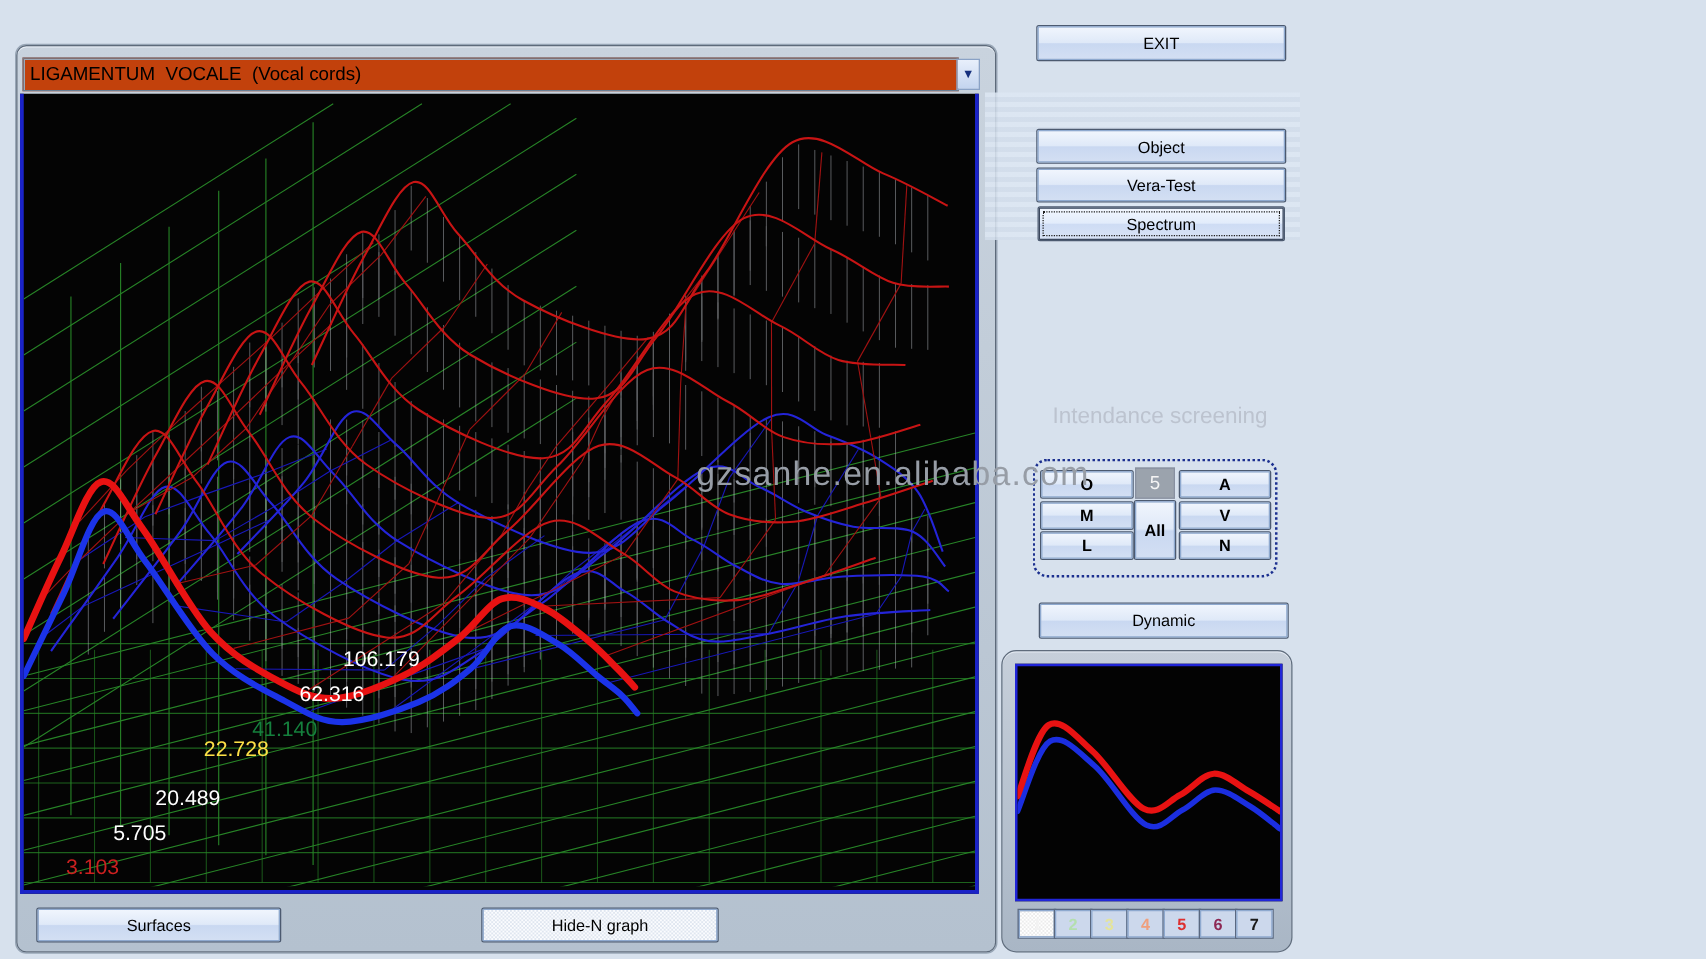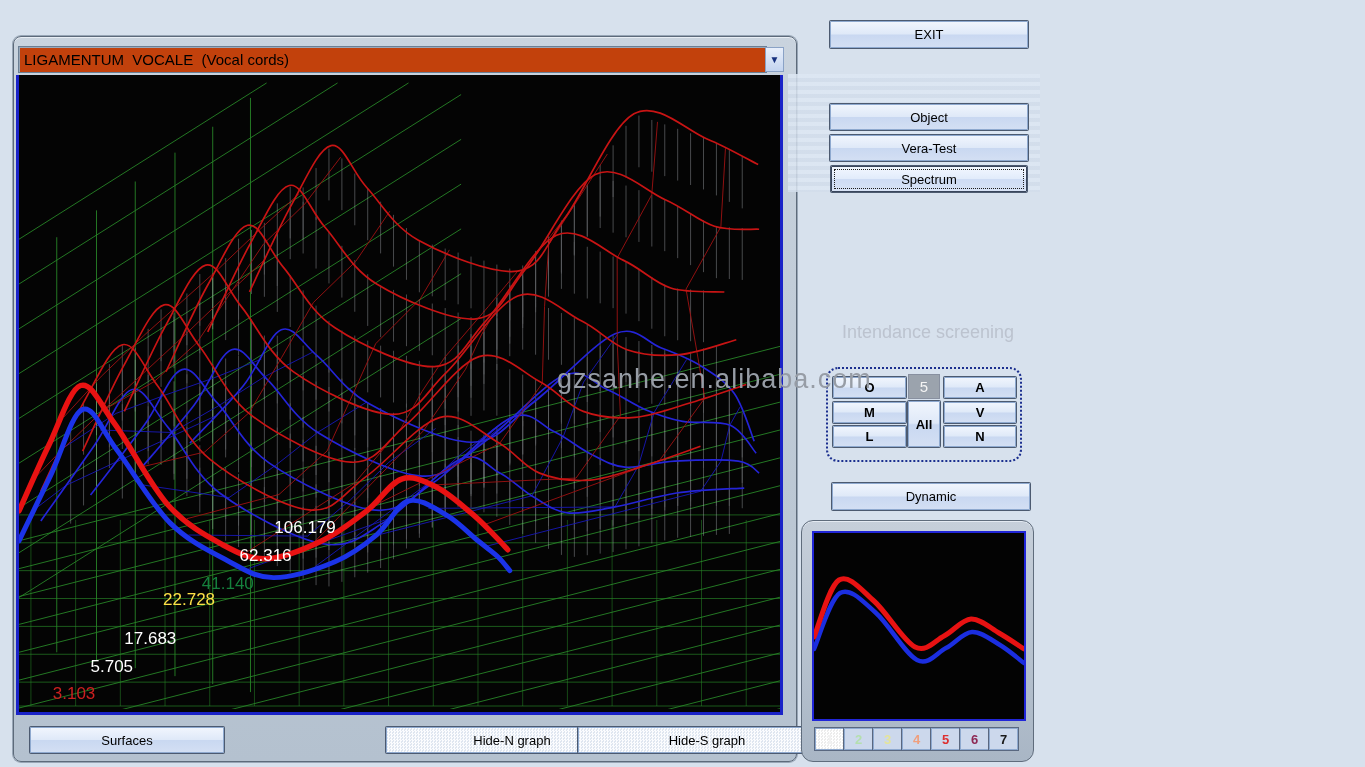--- a/index.html
+++ b/index.html
@@ -21,21 +21,21 @@
     border-left:3px solid #1a23c8;border-right:3px solid #1a23c8;border-bottom:3px solid #1a23c8;
     box-sizing:border-box;}
   #chart svg{display:block;}
   .axis-label{position:absolute;font-size:17px;color:#fff;white-space:nowrap;}
   #watermark{left:557px;top:364px;font-size:27px;color:#979da6;z-index:6;letter-spacing:1px;}
   
   .btn{position:absolute;display:flex;align-items:center;justify-content:center;
     font-size:13px;color:#000;border:1px solid #8ea9cf;border-radius:1px;
     background:linear-gradient(180deg,#f0f5fd 0%,#dfe9f8 48%,#c9d8f1 52%,#d3dff3 100%);
     box-shadow:0 0 0 1px #4c5a70;cursor:pointer;}
-  .btn-textured{background:repeating-conic-gradient(#fbfcfe 0% 25%,#dfe6f0 0% 50%) 0 0/3px 3px;padding-left:32px;}
+  .btn-textured{background:repeating-conic-gradient(#fbfcfe 0% 25%,#dfe6f0 0% 50%) 0 0/3px 3px;}
   .btn-focused{border:1px solid #39465c;outline:1px dotted #1d1d1d;outline-offset:-4px;
     background:linear-gradient(180deg,#f2f7ff 0%,#e2ecfb 48%,#cedcf4 52%,#d8e3f6 100%);}
   #stripes{left:788px;top:74px;width:252px;height:118px;
     background:repeating-linear-gradient(180deg,#dde7f3 0 4px,#d2ddeb 4px 8px);opacity:.85;}
   #screening-title{left:810px;top:322px;width:236px;text-align:center;font-size:18px;color:#bcc3cf;}
   #group-box{left:826px;top:367px;width:192px;height:91px;border:2px dotted #1b2f8f;border-radius:12px;}
   .grp{font-weight:bold;font-size:13px;}
   #five-box{left:908px;top:374px;width:30px;height:23px;background:#9ba3ad;border:1px solid #8890a0;
     color:#f4f4f4;font-size:15px;display:flex;align-items:center;justify-content:center;}
   
@@ -681,33 +681,32 @@
           <path d="M148,298C155.0,283.5 176.3,235.5 190,211C203.7,186.5 217.3,154.0 230,151C242.7,148.0 251.3,175.8 266,193C280.7,210.2 292.7,237.3 318,254C343.3,270.7 392.7,294.2 418,293C443.3,291.8 449.5,269.0 470,247C490.5,225.0 518.0,171.2 541,161C564.0,150.8 588.8,177.2 608,186C627.2,194.8 639.0,208.7 656,214C673.0,219.3 701.0,217.3 710,218" stroke="#c81414" stroke-width="1.7"></path>
           <path d="M190,258C197.0,243.5 218.3,195.5 232,171C245.7,146.5 259.3,114.0 272,111C284.7,108.0 293.3,136.5 308,153C322.7,169.5 334.7,194.7 360,210C385.3,225.3 435.0,247.5 460,245C485.0,242.5 490.0,219.2 510,195C530.0,170.8 556.7,111.7 580,100C603.3,88.3 630.0,116.3 650,125C670.0,133.7 684.2,147.0 700,152C715.8,157.0 737.5,154.5 745,155" stroke="#c81414" stroke-width="1.7"></path>
           <path d="M232,218C239.0,203.5 260.3,155.5 274,131C287.7,106.5 301.3,74.0 314,71C326.7,68.0 335.3,97.2 350,113C364.7,128.8 376.7,152.0 402,166C427.3,180.0 477.3,200.8 502,197C526.7,193.2 530.5,169.3 550,143C569.5,116.7 595.3,52.2 619,39C642.7,25.8 671.2,55.5 692,64C712.8,72.5 735.3,85.7 744,90" stroke="#c81414" stroke-width="1.7"></path>
         </g>
         <path d="M0,468C5.3,457.0 21.3,424.0 32,402C42.7,380.0 53.0,340.3 64,336C75.0,331.7 83.3,357.0 98,376C112.7,395.0 133.3,431.3 152,450C170.7,468.7 192.7,478.8 210,488C227.3,497.2 238.0,504.8 256,505C274.0,505.2 300.7,496.2 318,489C335.3,481.8 347.7,472.2 360,462C372.3,451.8 380.3,431.3 392,428C403.7,424.7 418.3,435.3 430,442C441.7,448.7 453.3,461.0 462,468C470.7,475.0 476.7,479.0 482,484C487.3,489.0 492.0,495.7 494,498" stroke="#1b33e8" stroke-width="5" fill="none" stroke-linecap="round"></path>
         <path d="M0,438C5.0,427.0 19.7,393.0 30,372C40.3,351.0 51.0,315.7 62,312C73.0,308.3 81.3,330.0 96,350C110.7,370.0 131.8,411.7 150,432C168.2,452.3 188.3,463.0 205,472C221.7,481.0 233.3,486.7 250,486C266.7,485.3 288.3,476.0 305,468C321.7,460.0 336.7,448.3 350,438C363.3,427.7 373.3,410.0 385,406C396.7,402.0 408.3,408.3 420,414C431.7,419.7 445.3,432.0 455,440C464.7,448.0 471.8,455.8 478,462C484.2,468.2 489.7,474.5 492,477" stroke="#e81212" stroke-width="5.5" fill="none" stroke-linecap="round"></path>
       </svg>
     <div id="chart-labels">
         <span class="axis-label" style="left: 33.7781px; top: 609.118px; color: rgb(204, 32, 32);">3.103</span>
         <span class="axis-label" style="left: 71.53px; top: 582.245px; color: rgb(255, 255, 255);">5.705</span>
-        <span class="axis-label" style="left: 105.308px; top: 554.377px; color: rgb(255, 255, 255);">17.683</span>
+        <span class="axis-label" style="left: 105.308px; top: 554.377px; color: rgb(255, 255, 255);">20.489</span>
         <span class="axis-label" style="left: 144.054px; top: 515px; color: #fde047;">22.728</span>
         <span class="axis-label" style="left: 182.799px; top: 498.641px; color: #15803d;">41.140</span>
         <span class="axis-label" style="left: 220.551px; top: 470.772px; color: rgb(255, 255, 255);">62.316</span>
         <span class="axis-label" style="left: 255.322px; top: 442.904px; color: rgb(255, 255, 255);">106.179</span>
       </div>
   </div>
 
   <div class="abs" id="watermark">gzsanhe.en.alibaba.com</div>
 
   <div class="btn" style="left:30px;top:727px;width:192px;height:24px;">Surfaces</div>
   <div class="btn btn-textured" style="left:386px;top:727px;width:186px;height:24px;">Hide-N graph</div>
-  <div class="btn btn-textured" style="left:578px;top:727px;width:192px;height:24px;">Hide-S graph</div>
 
   <div class="btn" style="left:830px;top:21px;width:196px;height:25px;">EXIT</div>
 
   <div class="abs" id="stripes"></div>
   <div class="btn" style="left:830px;top:104px;width:196px;height:24px;">Object</div>
   <div class="btn" style="left:830px;top:135px;width:196px;height:24px;">Vera-Test</div>
   <div class="btn btn-focused" style="left:831px;top:166px;width:194px;height:24px;">Spectrum</div>
 
   <div class="abs" id="screening-title">Intendance screening</div>
 

